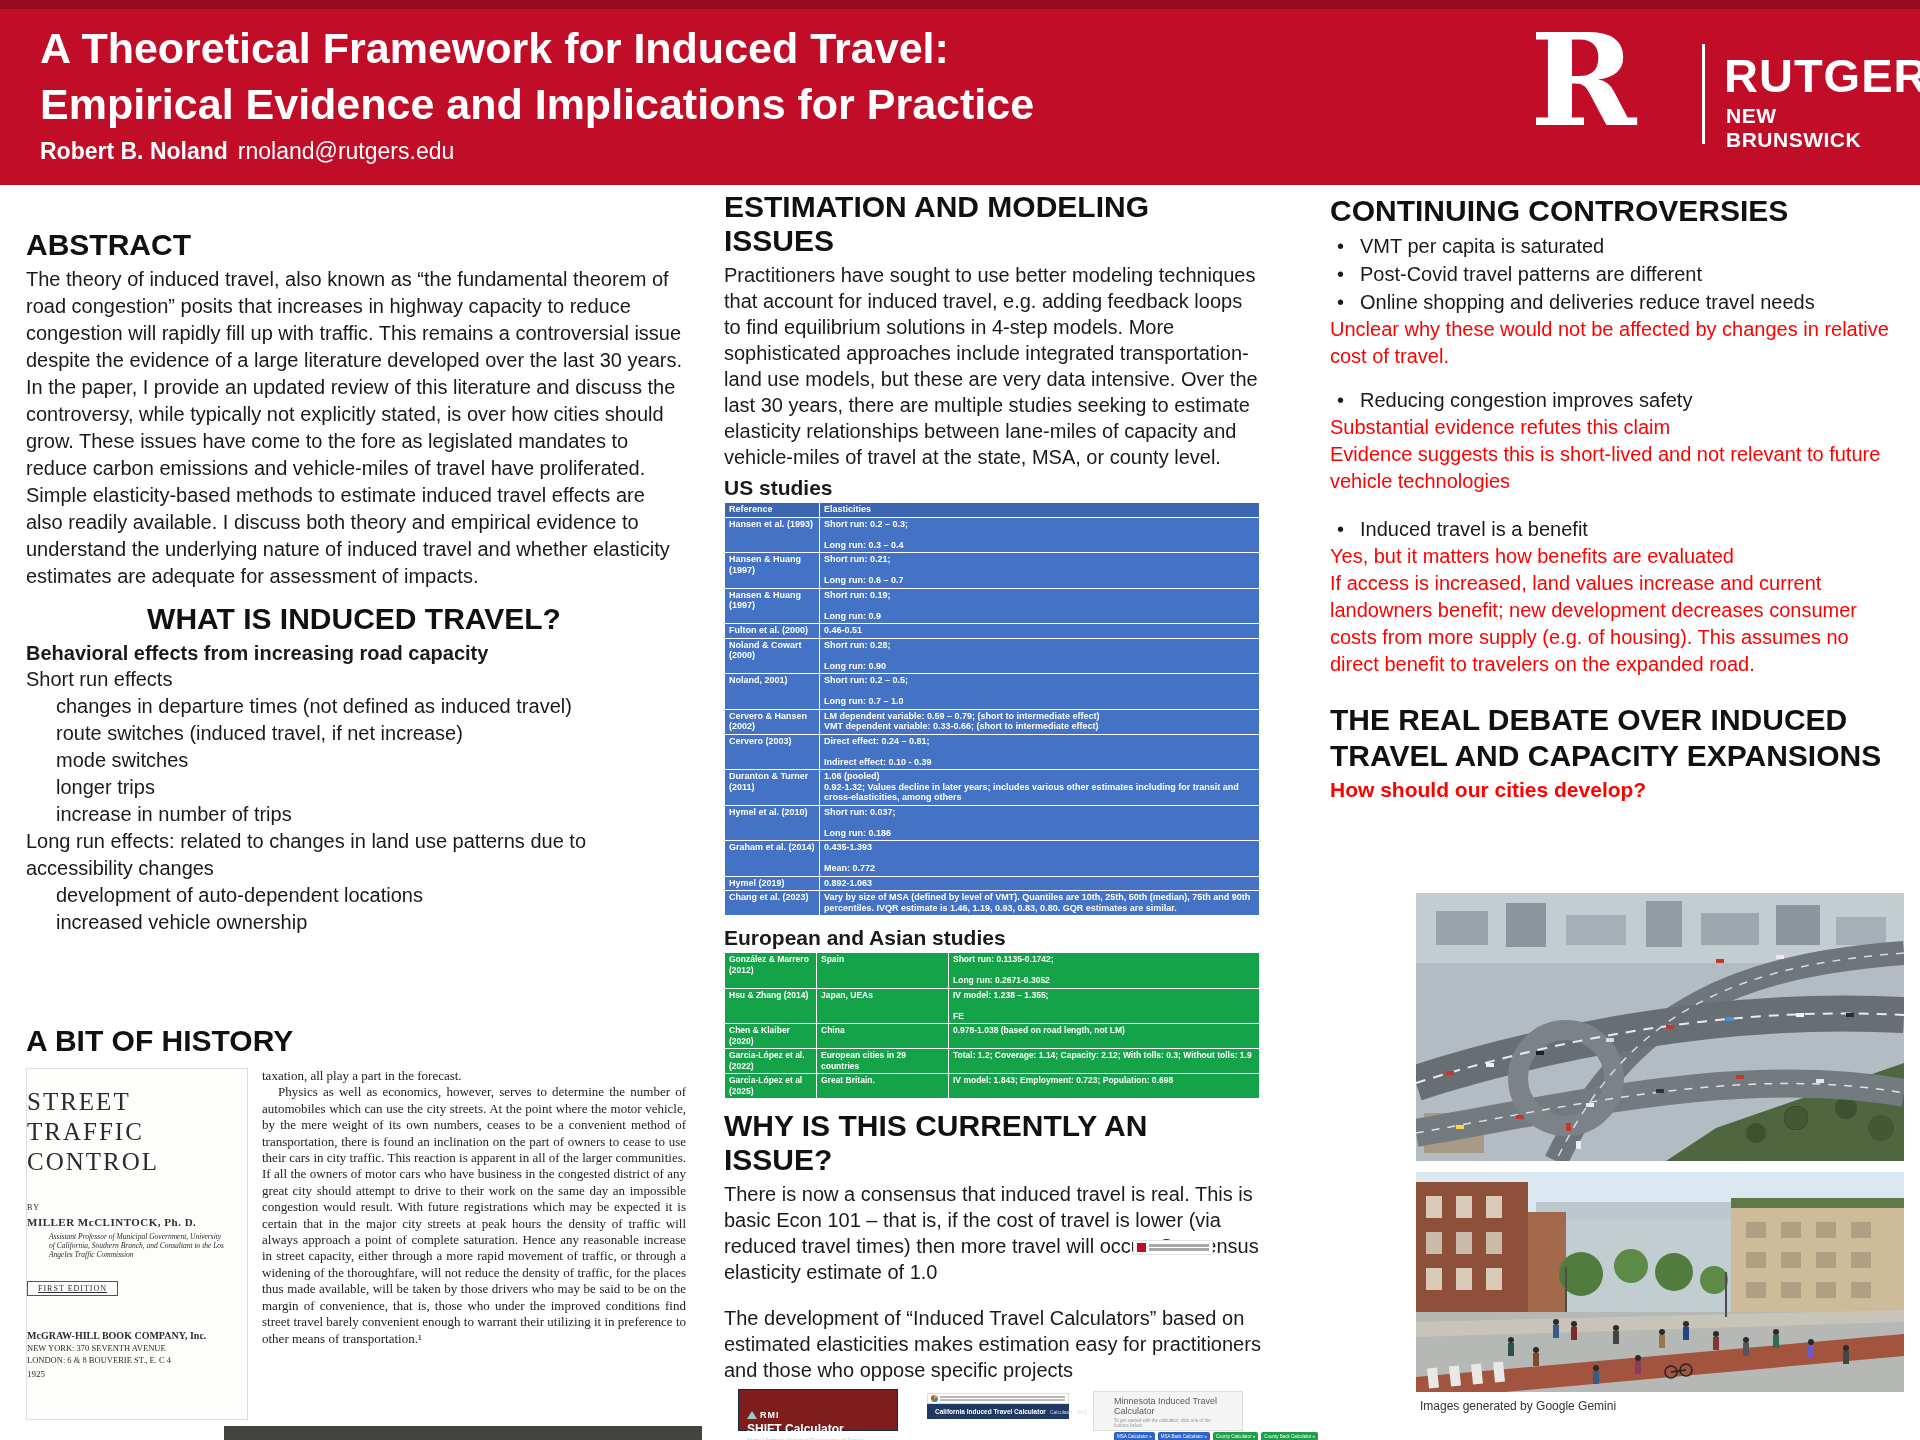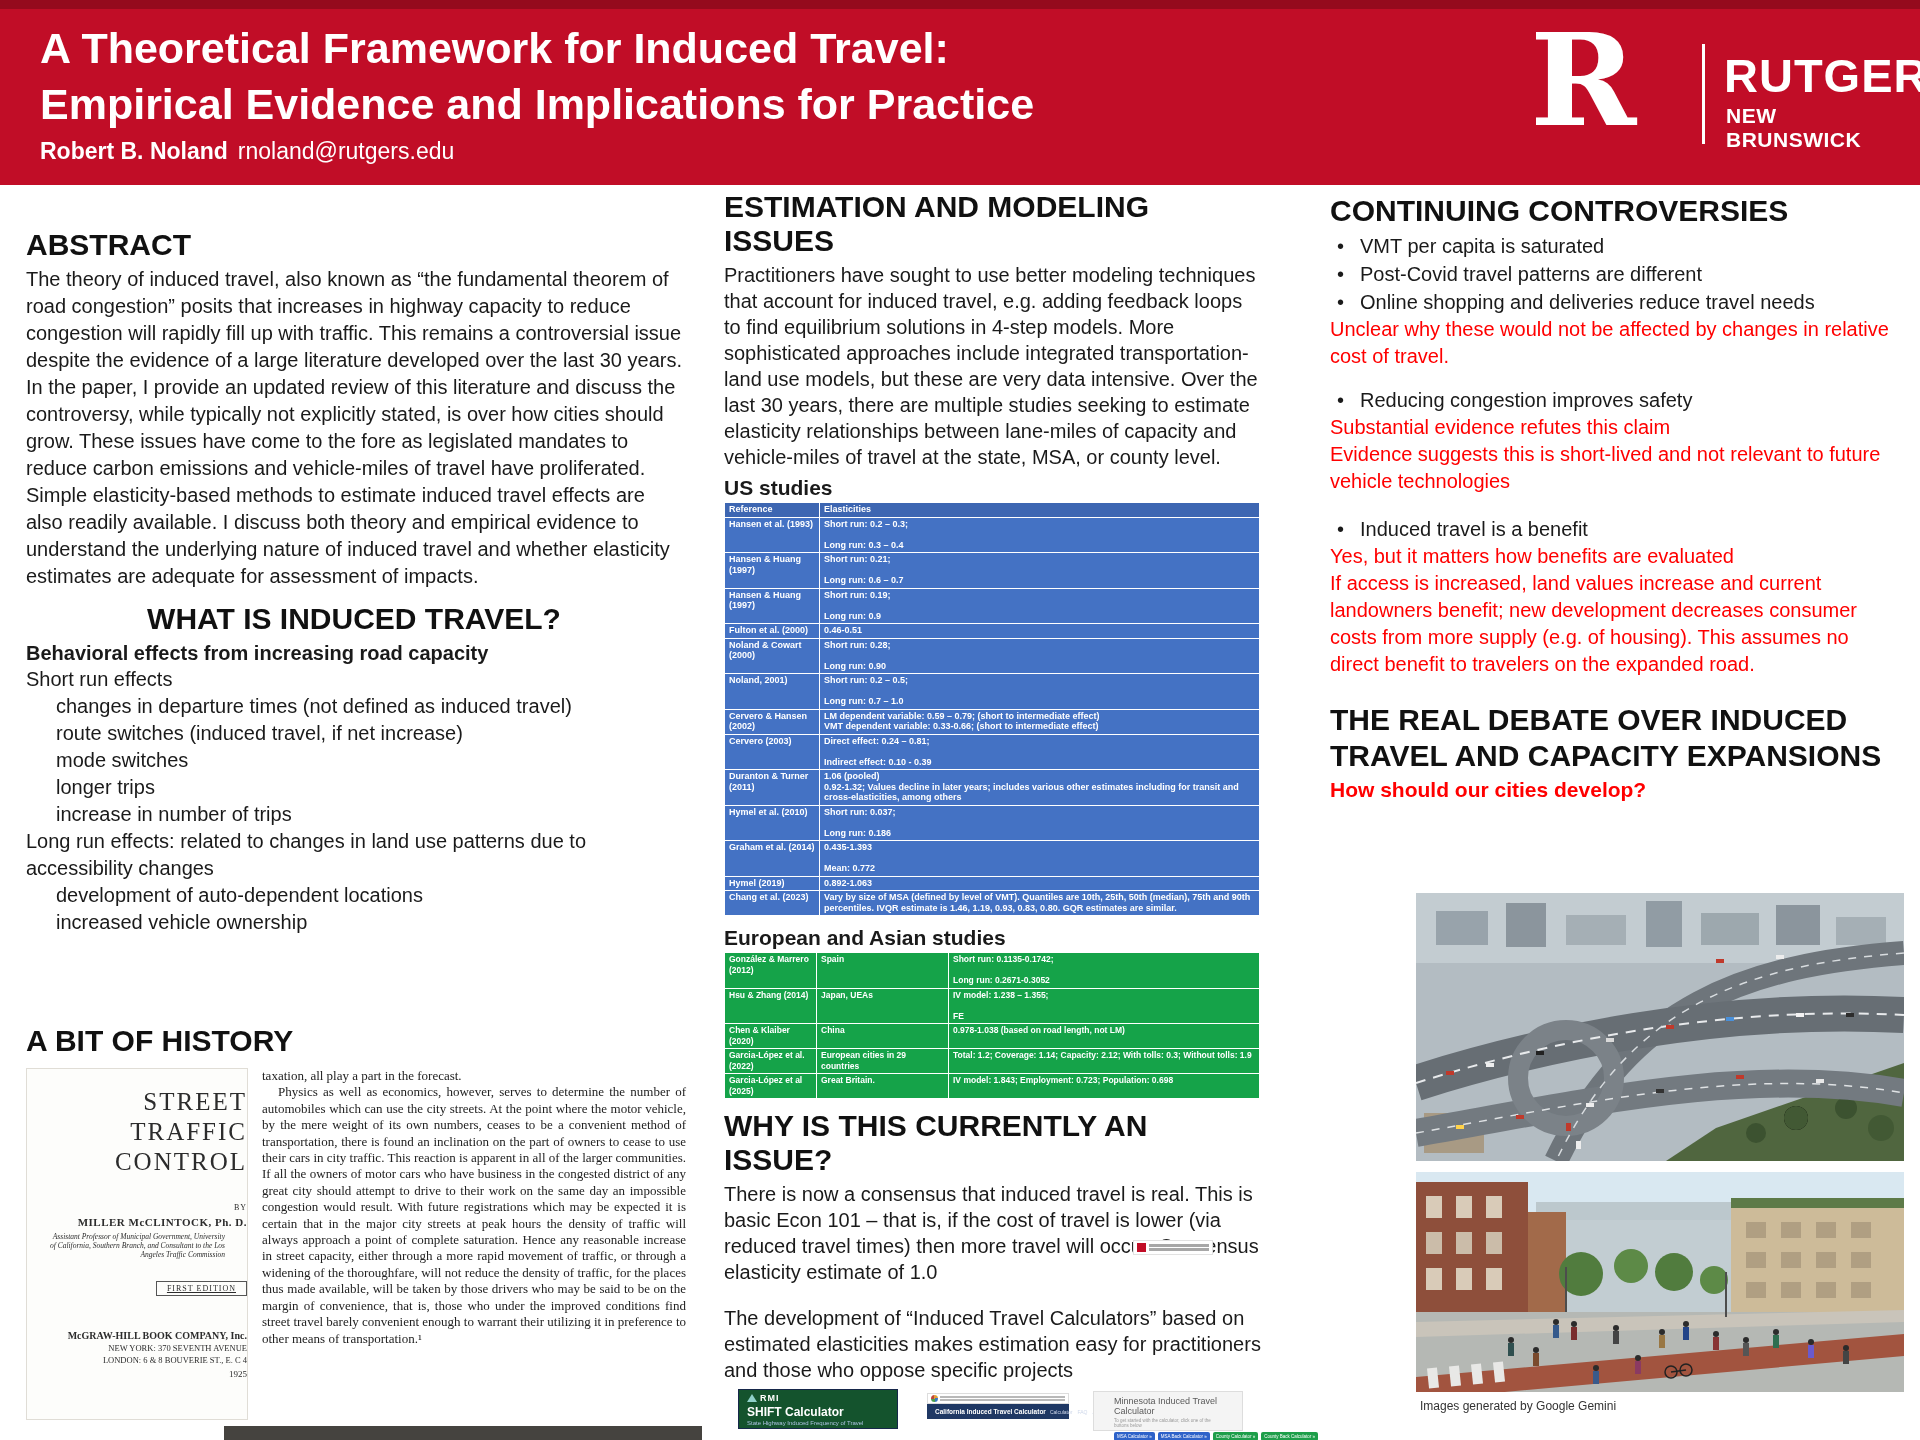--- a/index.html
+++ b/index.html
@@ -32,21 +32,21 @@
   .col-right { position:absolute; left:1330px; top:194px; width:566px; }
 
   .what-heading { margin-top:12px;text-align:center; }
   .plain-line { font-size:20px; line-height:27px; }
   .indent1 { padding-left:30px; }
 
   
   .history { position:absolute; left:26px; top:1024px; width:690px; }
   .history-row { display:flex; gap:14px; margin-top:10px; }
   .book-cover { width:222px; height:352px; background:#fdfdfb; border:1px solid #e0ddd6;
-                font-family:"Liberation Serif", serif; text-align:right; color:#2c2c2c; box-sizing:border-box; padding-top:18px; }
+                font-family:"Liberation Serif", serif; text-align:left; color:#2c2c2c; box-sizing:border-box; padding-top:18px; }
   .bc-title { font-size:25px; letter-spacing:2px; line-height:30px; }
   .bc-by { font-size:8px; margin-top:26px; letter-spacing:1px; }
   .bc-author { font-size:11px; font-weight:700; margin-top:4px; letter-spacing:0.5px; }
   .bc-affil { font-size:7.5px; font-style:italic; margin:4px 22px 0; line-height:9px; }
   .bc-edition { display:inline-block; margin-top:22px; border:1px solid #555; padding:2px 10px; font-size:8px; letter-spacing:1px;text-decoration:underline; }
   .bc-pub1 { font-size:10px; font-weight:700; margin-top:34px; }
   .bc-pub2, .bc-pub3 { font-size:8.5px; margin-top:2px; }
   .bc-year { font-size:9px; margin-top:4px; }
   .book-page { width:424px; font-family:"Liberation Serif", serif; font-size:13px; line-height:16.4px;
                text-align:justify; color:#222; }
@@ -62,22 +62,22 @@
       word-wrap:break-word; }
   .us th { background:#3D66B2; text-align:left; }
   .us td { background:#4472C4; }
   .eu td { background:#15A349; font-size:8.5px; }
 
   
   .why-h { margin-top:10px; }
   .why-p2 { margin-top:20px; }
   .calc-row { position:relative; height:44px; margin-top:6px; }
 
-  .shift-card { position:absolute; left:14px; top:0; width:160px; height:40px; background:#14532d;
-                border:1px solid #16274a; color:#fff; padding:3px 8px; box-sizing:border-box; }
+  .shift-card { position:absolute; left:14px; top:0; width:160px; height:40px; background:#7f1d1d;
+                border:1px solid #16274a; color:#fff; padding:20px 8px; box-sizing:border-box; }
   .rmi-row { display:flex; align-items:center; gap:3px; }
   .rmi-mark { width:0; height:0; border-left:5px solid transparent; border-right:5px solid transparent;
               border-bottom:8px solid #8fd0c9; }
   .rmi-brand { font-size:9px; font-weight:700; letter-spacing:1px; }
   .shift-title { font-size:12px; font-weight:700; margin-top:2px; }
   .shift-sub { font-size:6px; color:#aec3e4; margin-top:1px; }
 
   .ca-card { position:absolute; left:203px; top:4px; width:142px; height:26px; }
   .ca-top { height:11px; background:#ffffff; border:1px solid #ddd; display:flex; align-items:center; gap:2px; padding:0 3px; box-sizing:border-box; }
   .ca-logo { width:7px; height:7px; border-radius:50%; background:conic-gradient(#e0a13a 0 90deg, #3a7ac0 0 180deg, #4aa04e 0 270deg, #c0453a 0); }

